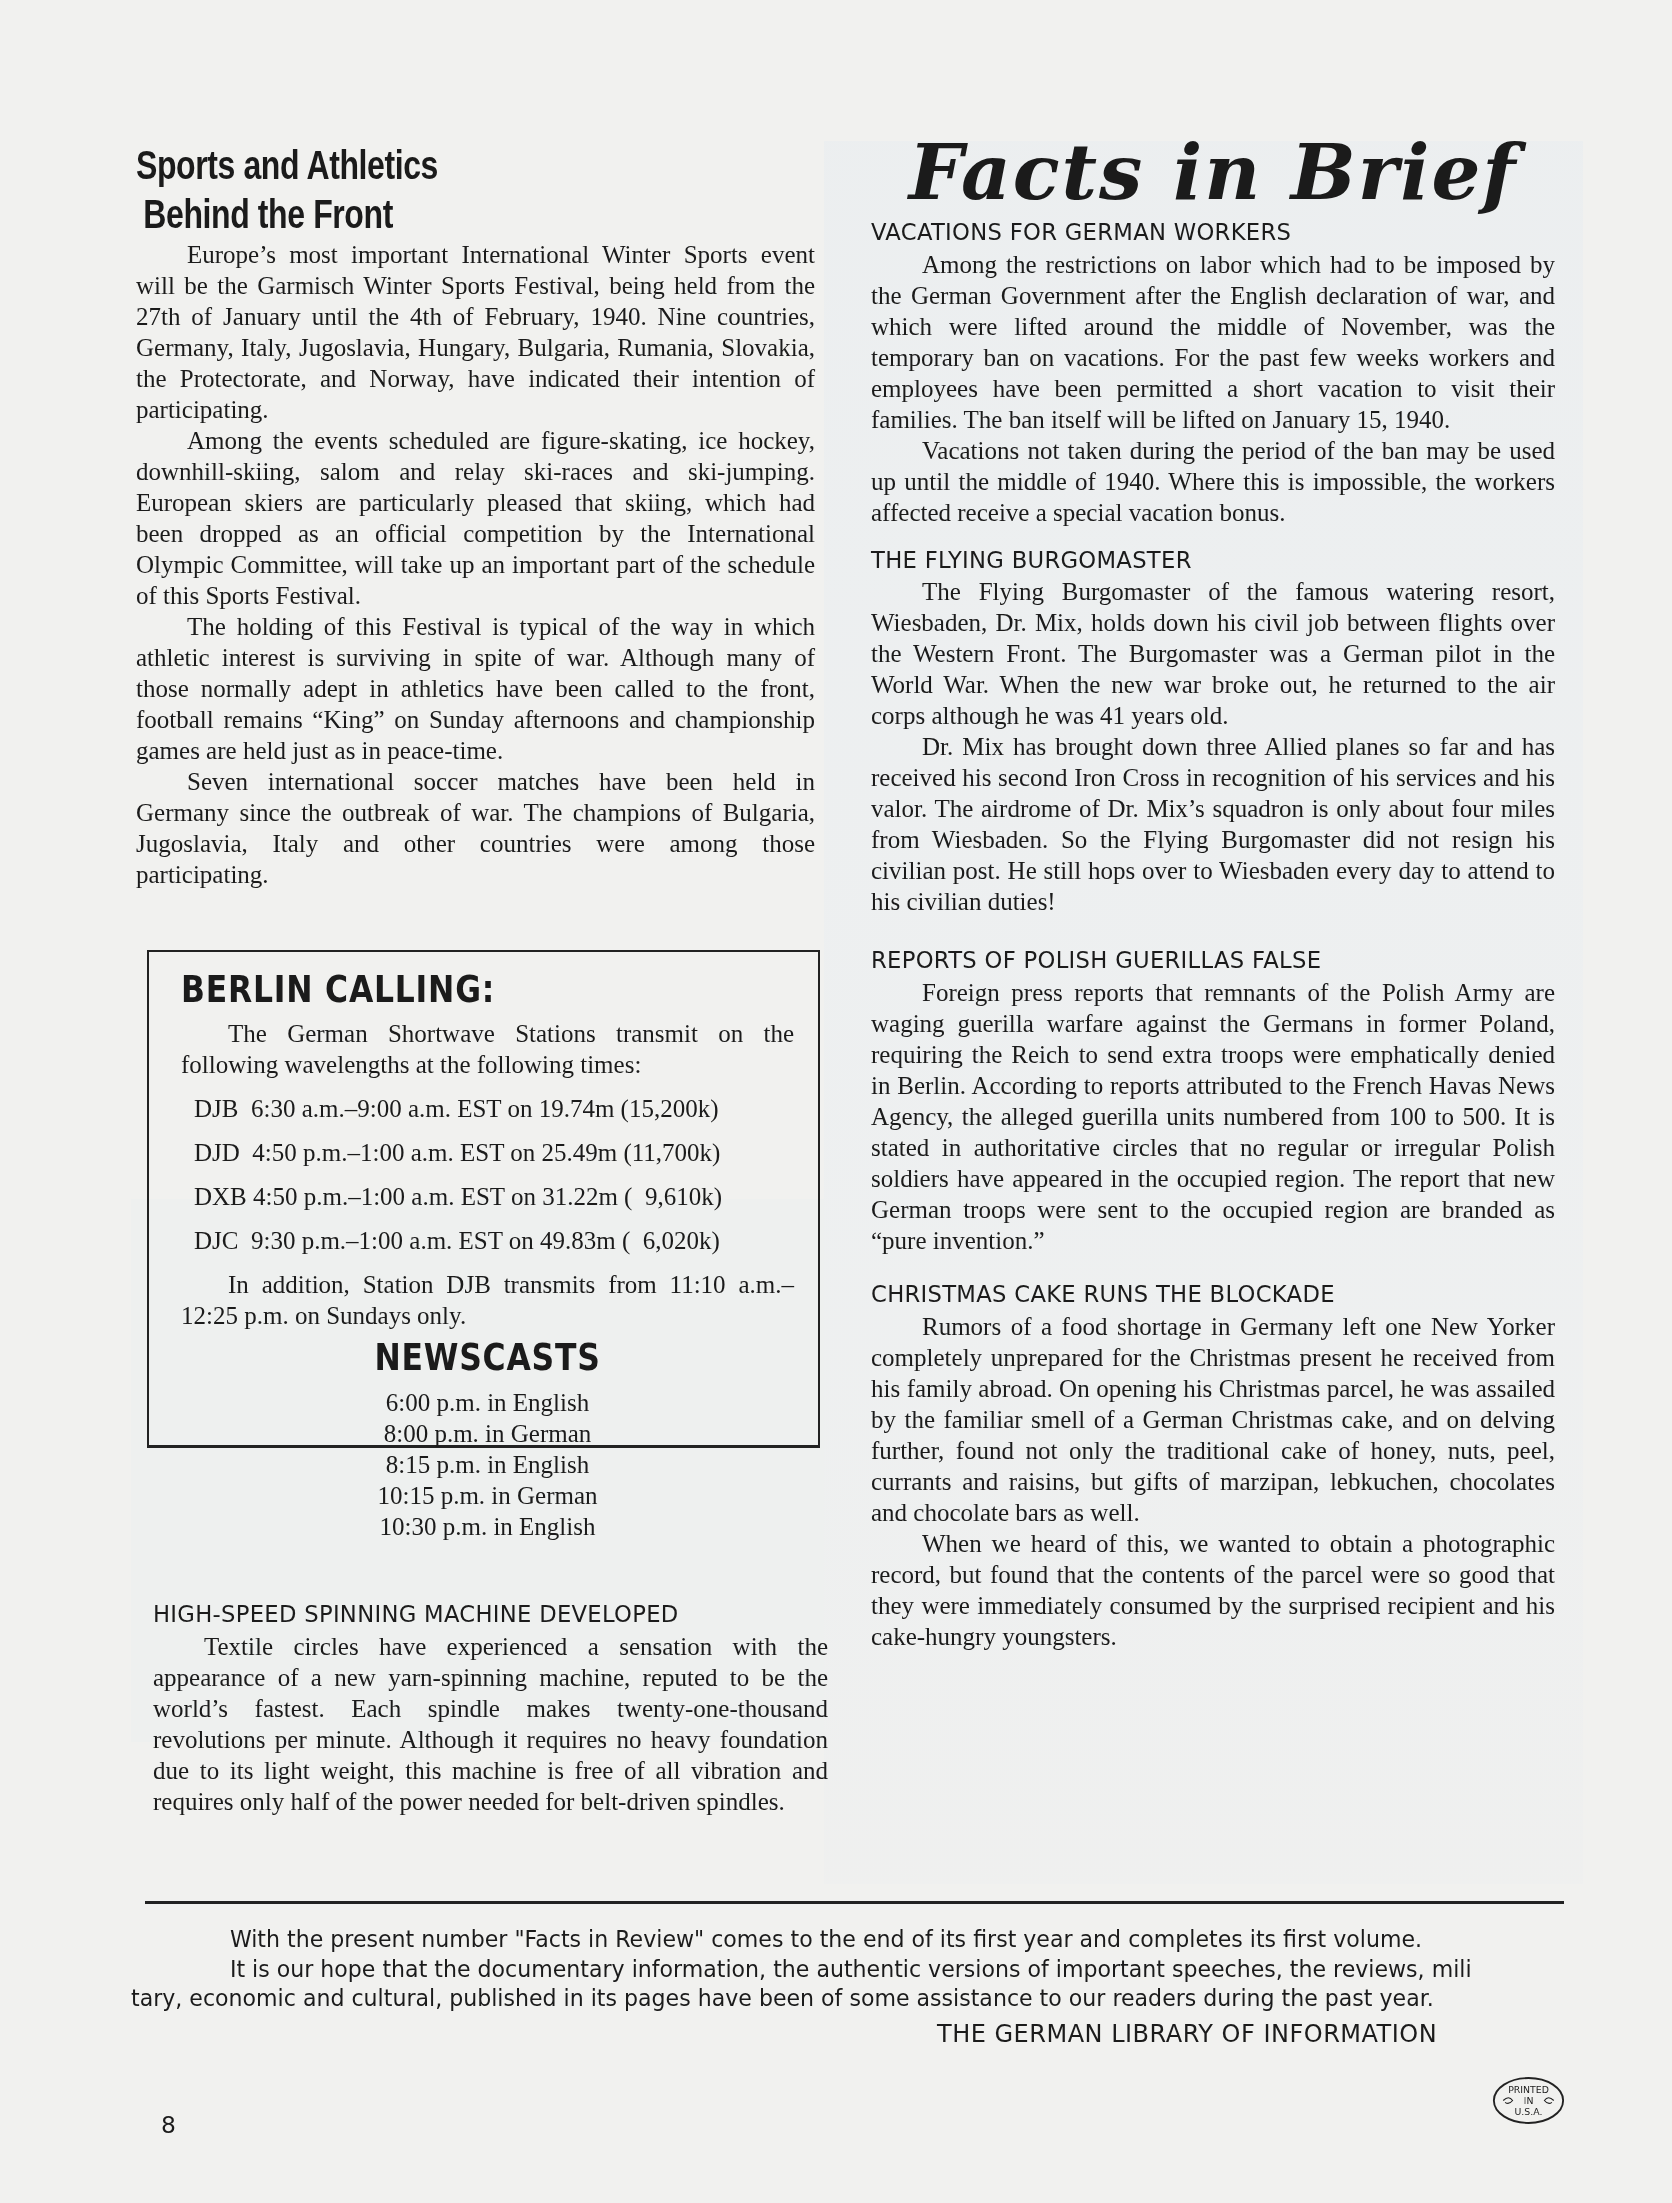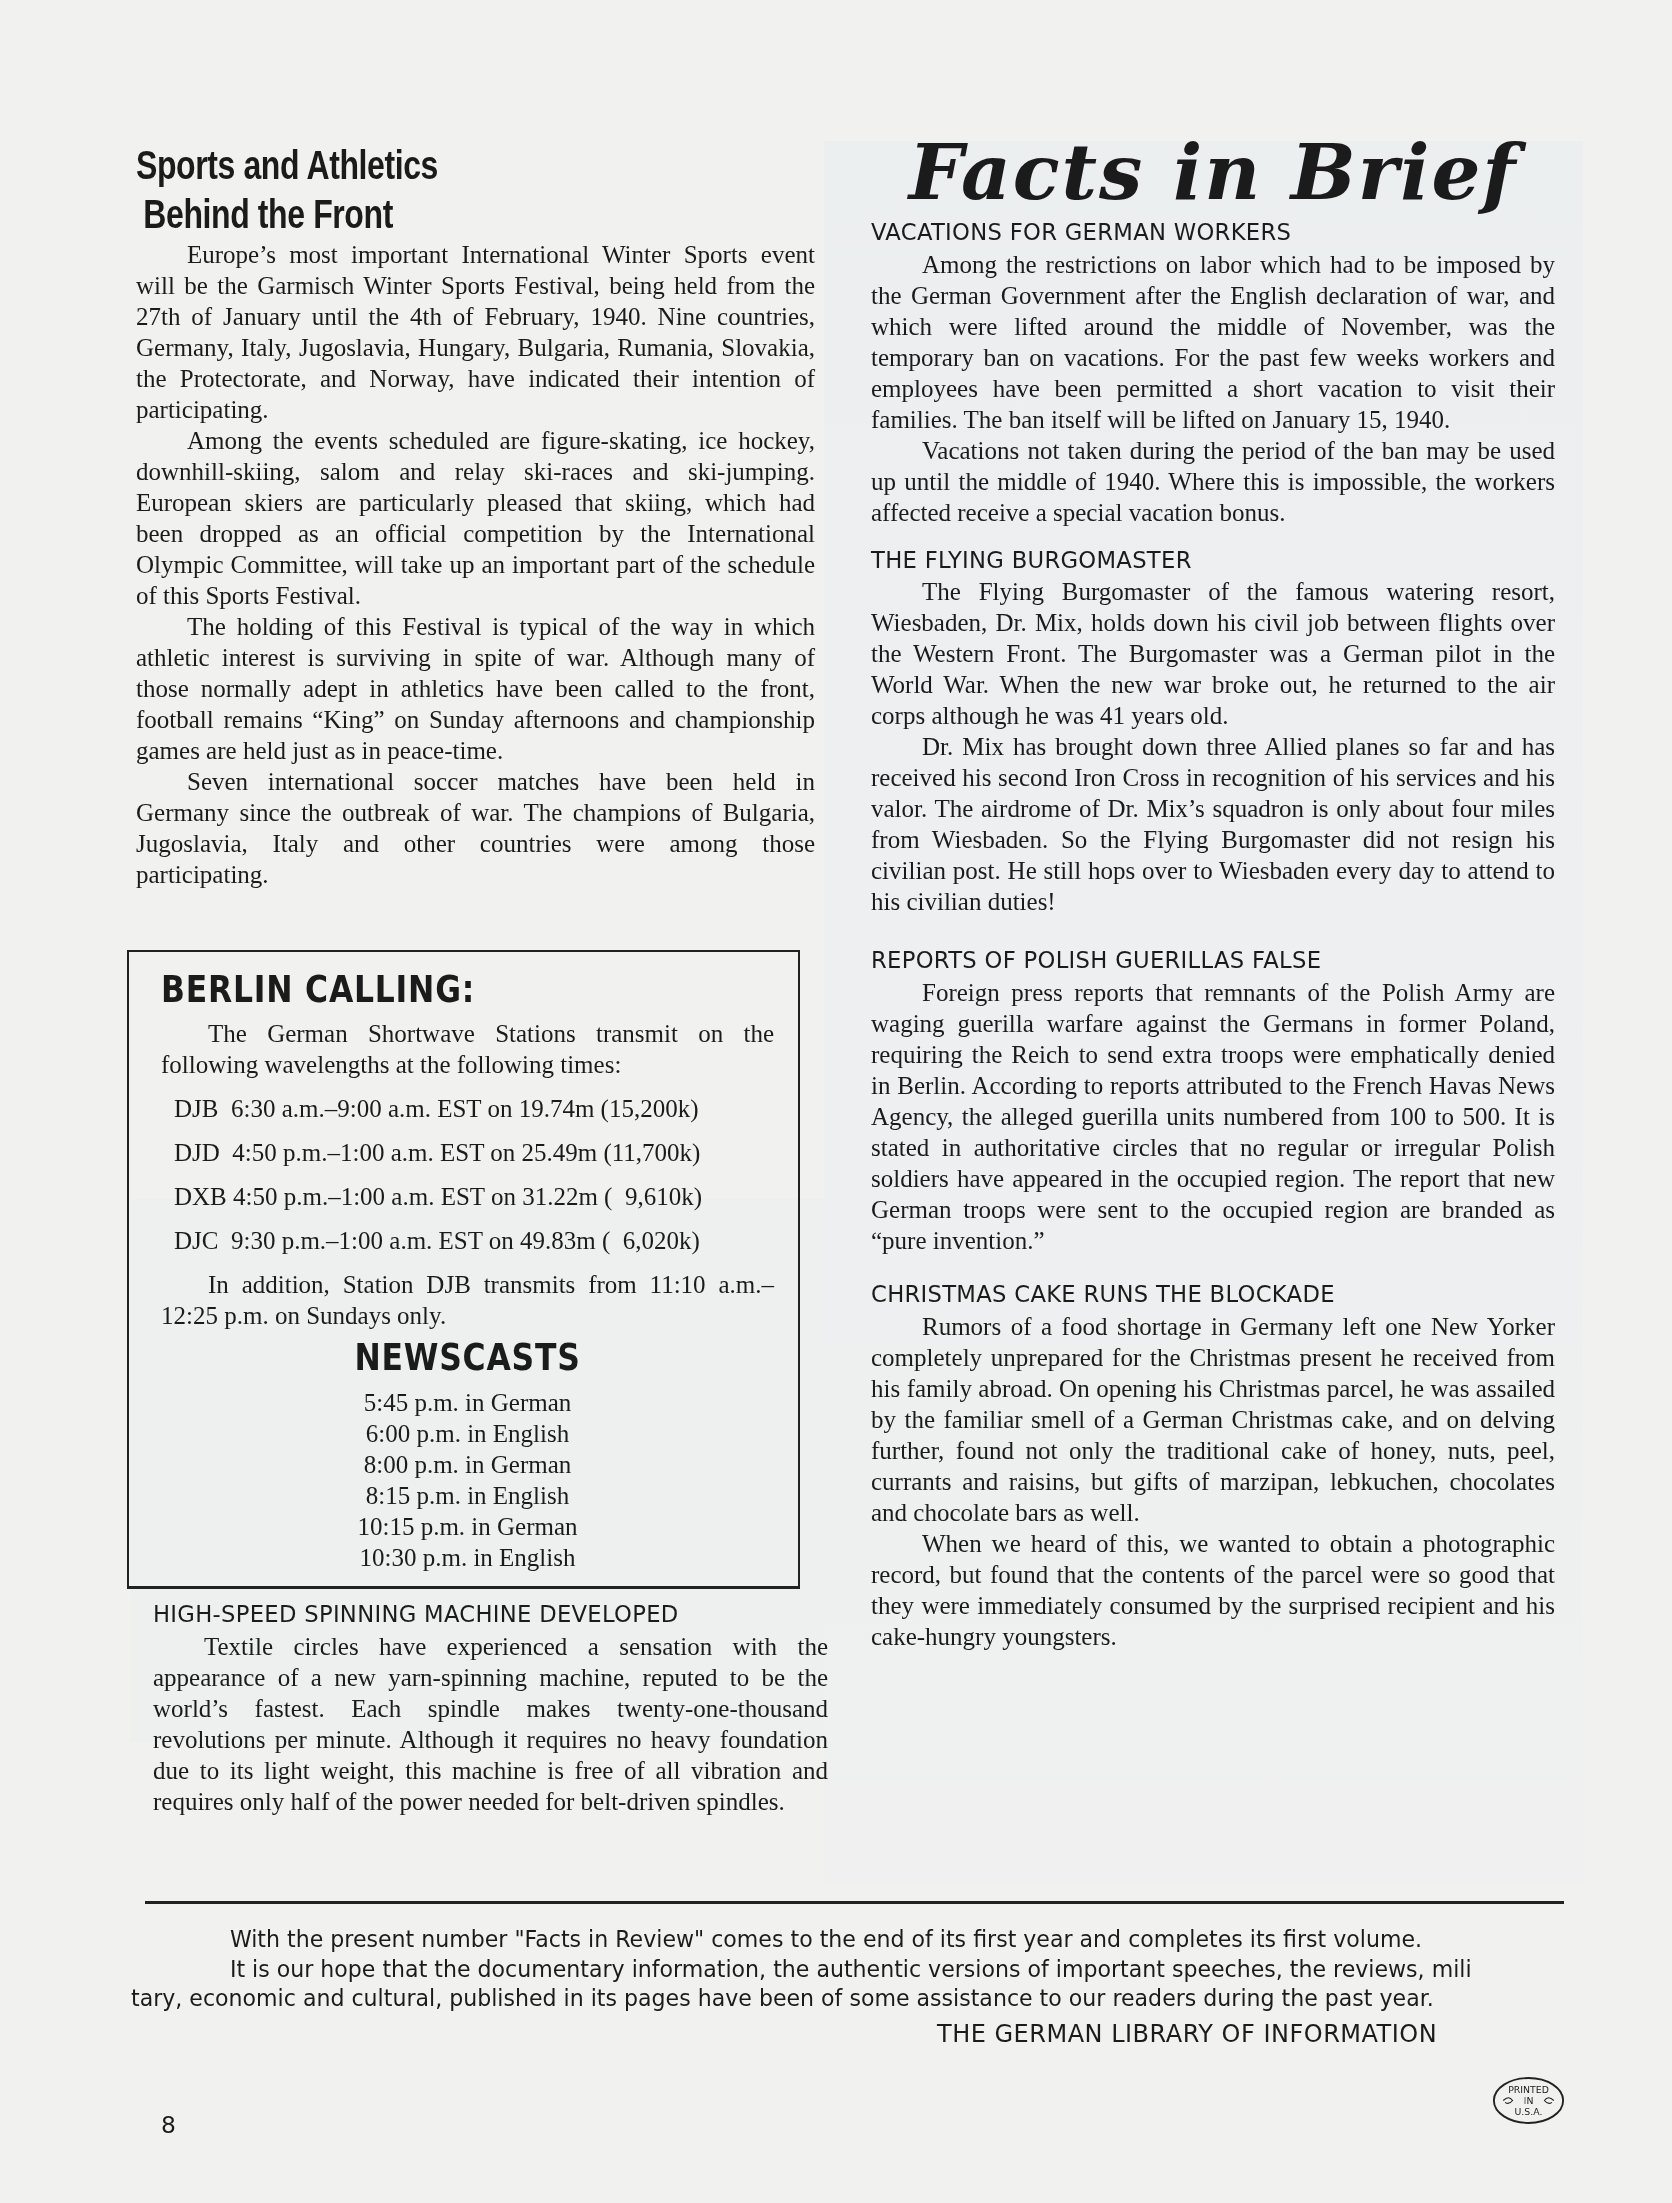--- a/index.html
+++ b/index.html
@@ -40,21 +40,21 @@
     text-indent: 51px; hyphens: manual;
   }
   .sect-head {
     font-family: "DejaVu Sans", sans-serif; font-size: 23.4px; line-height: 30px;
     margin: 17px 0 1.9px 0; letter-spacing: 0.3px; font-weight: normal;
     transform: scaleX(0.97); transform-origin: left;
   }
   .first-head { margin-top: 0; }
 
   .radio-box {
-    position: absolute; left: 127px; top: 950px; width: 673px; height: 639px;
+    position: absolute; left: 147px; top: 950px; width: 673px; height: 498px;
     border: 2.3px solid #222; box-sizing: border-box; padding: 17px 24px 0 32px;
     border-bottom-width: 3.7px; border-right-width: 2.8px;
   }
   .box-title {
     font-family: "DejaVu Sans", sans-serif; font-weight: bold; font-size: 37px;
     line-height: 41px; margin: 0 0 7.5px 0; letter-spacing: 0.9px;
     transform: scaleX(0.85); transform-origin: left;
   }
   .box-intro { font-size: 25px; line-height: 31px; text-indent: 47px; margin: 0; text-align: justify; }
   .station-row { font-size: 25px; line-height: 31px; white-space: pre; margin: 13px; }
@@ -109,21 +109,20 @@
   <p class="box-intro">The German Shortwave Stations transmit on the following wavelengths at the following times:</p>
   <div>
     <p class="station-row">DJB  6:30 a.m.–9:00 a.m. EST on 19.74m (15,200k)</p>
     <p class="station-row">DJD  4:50 p.m.–1:00 a.m. EST on 25.49m (11,700k)</p>
     <p class="station-row">DXB 4:50 p.m.–1:00 a.m. EST on 31.22m (  9,610k)</p>
     <p class="station-row">DJC  9:30 p.m.–1:00 a.m. EST on 49.83m (  6,020k)</p>
   </div>
   <p class="box-intro">In addition, Station DJB transmits from 11:10 a.m.–12:25 p.m. on Sundays only.</p>
   <div class="newscasts-title">NEWSCASTS</div>
   <div>
-    <p class="newscast">5:45 p.m. in German</p>
     <p class="newscast">6:00 p.m. in English</p>
     <p class="newscast">8:00 p.m. in German</p>
     <p class="newscast">8:15 p.m. in English</p>
     <p class="newscast">10:15 p.m. in German</p>
     <p class="newscast">10:30 p.m. in English</p>
   </div>
 </div>
 
 <div class="spin-section">
   <h2 class="sect-head first-head">HIGH-SPEED SPINNING MACHINE DEVELOPED</h2>

